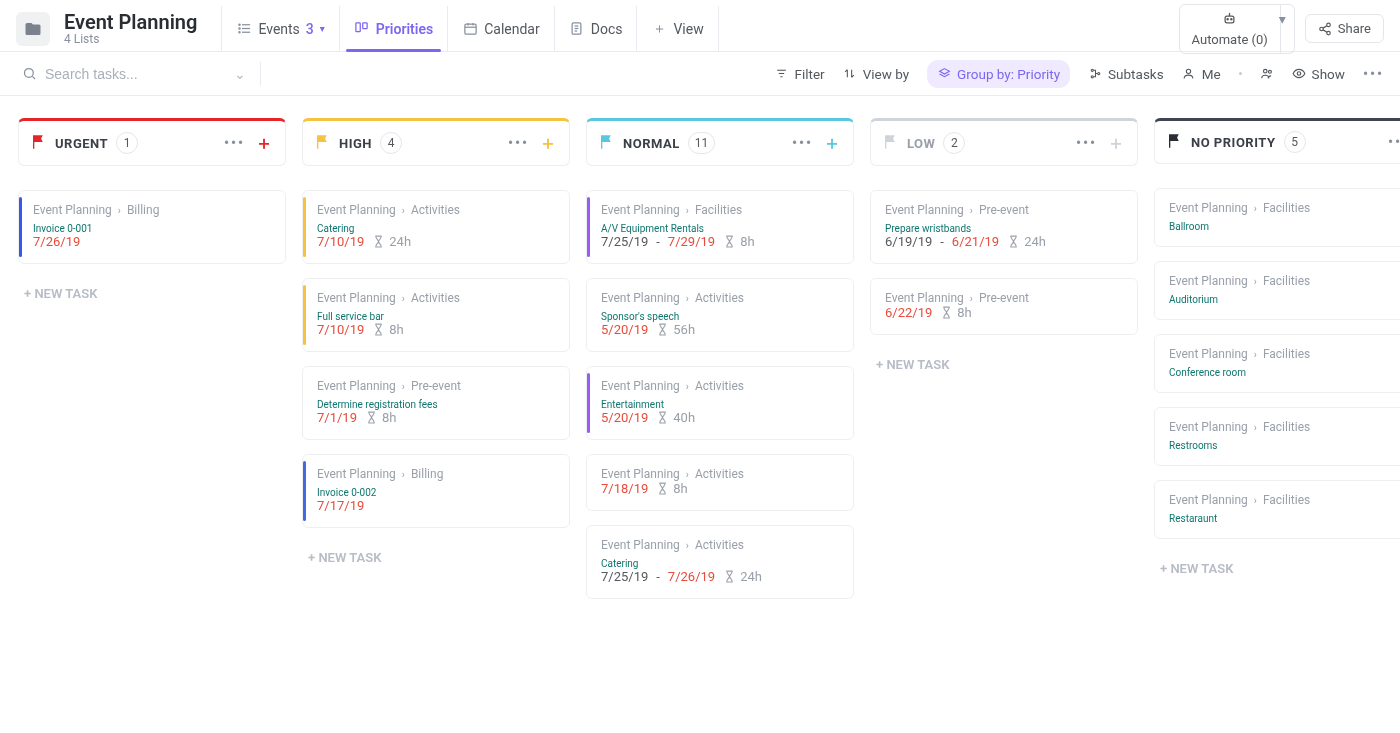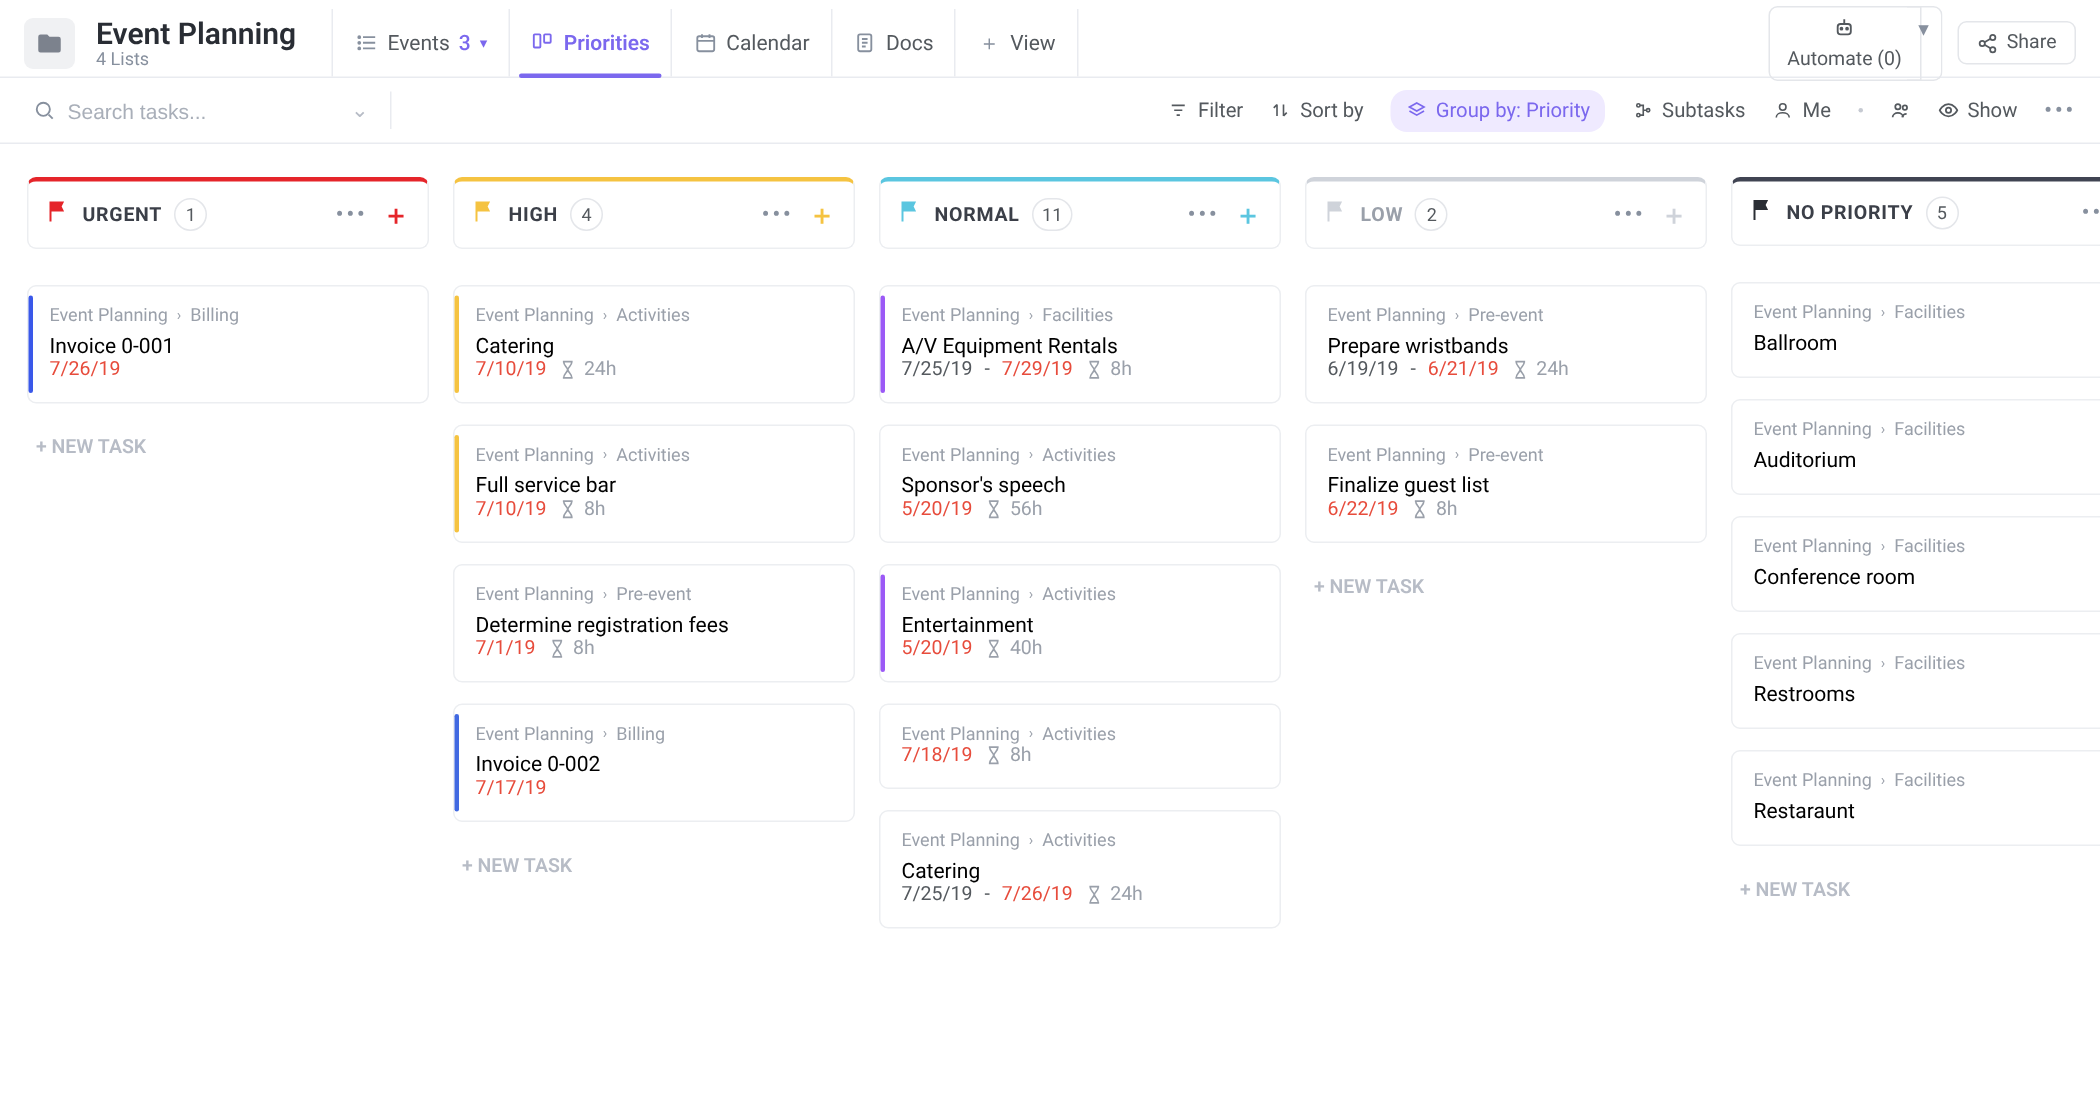--- a/index.html
+++ b/index.html
@@ -144,21 +144,21 @@
   }
   .card::before {
     content: "";
     position: absolute;
     left: 0; top: 6px; bottom: 6px;
     width: 3px;
     border-radius: 3px;
   }
   .crumbs { font-size: 12px; color: #9aa0aa; display: flex; align-items: center; gap: 6px; }
   .crumbs .chev { font-size: 10px; }
-  .card-title { font-size: 14px; margin-top: 6px; color: #000000; }
+  .card-title { font-size: 10px; margin-top: 6px; color: #0f766e; }
   .card-meta { display: flex; align-items: center; gap: 8px; font-size: 13px; }
   .date-red { color: #e74c3c; }
   .date-norm { color: #54595e; }
   .hourglass { color: #9aa0aa; display: inline-flex; align-items: center; gap: 4px; }
   .hourglass svg { width: 13px; height: 13px; }
 
   .new-task {
     color: #b7bcc6; font-weight: 600; font-size: 13px;
     padding: 8px 6px; cursor: pointer;
   }
@@ -313,21 +313,21 @@
           </svg>
       </span>
       <span>Filter</span>
     </div>
     <div class="tool-item">
       <span class="tool-icn">
         <svg width="13" height="13" viewBox="0 0 24 24" fill="none" stroke="currentColor" stroke-width="2">
             <path d="M8 5l-4 4M8 5v14M16 19l4-4M16 19V5"></path>
           </svg>
       </span>
-      <span>Sort by</span>
+      <span>View by</span>
     </div>
     <div class="tool-item active-pill">
       <span class="tool-icn">
         <svg width="13" height="13" viewBox="0 0 24 24" fill="none" stroke="currentColor" stroke-width="2">
             <path d="M12 3l9 5-9 5-9-5 9-5z"></path>
             <path d="M3 13l9 5 9-5"></path>
           </svg>
       </span>
       <span>Group by: Priority</span>
     </div>
@@ -608,21 +608,20 @@
             <span>24h</span>
           </span>
         </div>
       </div>
       <div class="card bar-none">
         <div class="crumbs">
           <span>Event Planning</span>
           <span class="chev">›</span>
           <span>Pre-event</span>
         </div>
-        <div class="card-title">Finalize guest list</div>
         <div class="card-meta">
           <span class="date-red">6/22/19</span>
           <span class="hourglass">
             <svg viewBox="0 0 24 24" fill="none" stroke="currentColor" stroke-width="2">
               <use href="#hourglass-shape"></use>
             </svg>
             <span>8h</span>
           </span>
         </div>
       </div>

